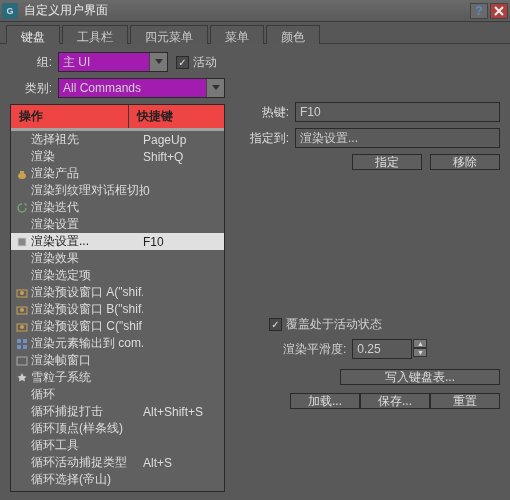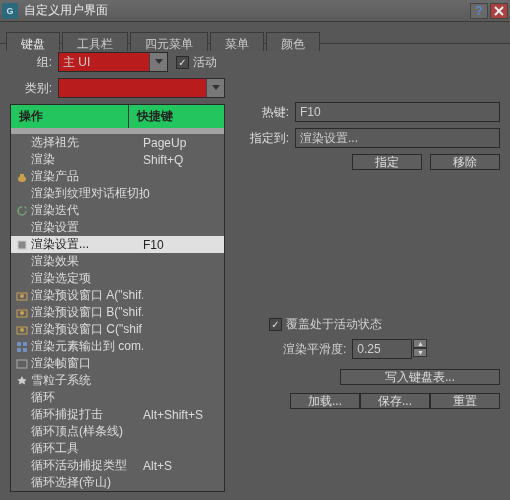--- a/index.html
+++ b/index.html
@@ -4,36 +4,36 @@
 <style>
 *{box-sizing:border-box;margin:0;padding:0;font-family:"Microsoft YaHei",SimSun,sans-serif;font-size:12px;color:#d0d0d0}
 body{background:#595959;width:510px;height:500px;overflow:hidden}
 .titlebar{height:22px;background:linear-gradient(#6a6a6a,#5a5a5a);display:flex;align-items:center;padding:0 2px;border-bottom:1px solid #3a3a3a}
 .titlebar .logo{width:16px;height:16px;background:#2a6a7a;border-radius:2px;margin-right:6px;display:flex;align-items:center;justify-content:center;color:#cde;font-size:9px;font-weight:bold}
 .titlebar .ttl{flex:1;color:#e8e8e8}
 .titlebar .tbtn{width:18px;height:16px;margin-left:2px;display:flex;align-items:center;justify-content:center;border:1px solid #444;background:#6a6a6a}
 .titlebar .tbtn.help{color:#5a8ad0;font-weight:bold}
 .titlebar .tbtn.close{background:#aa4040}
 .tabs{display:flex;height:22px;padding:2px 6px 0;border-bottom:1px solid #3a3a3a;background:#575757}
-.tab{padding:3px 14px 2px;background:#585858;border:1px solid #3a3a3a;border-bottom:none;margin-right:2px;color:#ccc;position:relative;top:8px}
+.tab{padding:3px 14px 2px;background:#585858;border:1px solid #3a3a3a;border-bottom:none;margin-right:2px;color:#ccc;position:relative;top:1px}
 .tab.active{background:#595959;border-bottom:1px solid #595959;color:#e8e8e8}
 .body{padding:8px 10px;display:flex;gap:14px}
 .left{width:215px}
 .right{flex:1}
 .row{display:flex;align-items:center;margin-bottom:6px}
 .lbl{width:48px;text-align:right;padding-right:6px;color:#ddd}
-select,.combo{height:20px;background:#b91c1c;border:1px solid #2a2a2a;color:#e0e0e0;padding:0 4px;appearance:none;position:relative}
+select,.combo{height:20px;background:#a21caf;border:1px solid #2a2a2a;color:#e0e0e0;padding:0 4px;appearance:none;position:relative}
 .combo{display:flex;align-items:center}
 .combo .arr{position:absolute;right:0;top:0;width:18px;height:18px;background:#787878;border-left:1px solid #444;display:flex;align-items:center;justify-content:center}
 .combo .arr svg{width:8px;height:6px}
 .cbx{width:13px;height:13px;background:#4a4a4a;border:1px solid #2a2a2a;margin-right:4px;display:inline-flex;align-items:center;justify-content:center;color:#e0e0e0;font-size:10px}
 .inp{height:20px;background:#5a5a5a;border:1px solid #2a2a2a;color:#e0e0e0;padding:0 4px;display:flex;align-items:center}
 .btn{height:16px;background:#5e5e5e;border:1px solid #2a2a2a;color:#ddd;display:inline-flex;align-items:center;justify-content:center;padding:0 10px;min-width:70px}
 .listbox{border:1px solid #2a2a2a;background:#606060;height:388px;overflow:hidden;display:flex;flex-direction:column}
-.listhead{display:flex;background:#22c55e;border-bottom:6px solid #a3a3a3}
+.listhead{display:flex;background:#ef4444;border-bottom:3px solid #a3a3a3}
 .listhead .c1{width:118px;padding:3px 8px;border-right:1px solid #3a3a3a;font-weight:bold;color:#222}
 .listhead .c2{flex:1;padding:3px 8px;font-weight:bold;color:#222}
 .listbody{flex:1;overflow-y:auto;background:#606060}
 .li{display:flex;align-items:center;height:17px;padding:0 0 0 4px}
 .li.sel{background:#e0e0e0}
 .li.sel .t1,.li.sel .t2{color:#222}
 .li .ic{width:14px;height:14px;margin-right:2px;display:flex;align-items:center;justify-content:center;flex-shrink:0}
 .li .t1{width:112px;overflow:hidden;white-space:nowrap;color:#ddd}
 .li .t2{color:#ddd;flex:1}
 .li.noic .t1{padding-left:16px;width:128px}
@@ -76,20 +76,21 @@
             </svg>
           </div>
       </div>
       <div style="width:8px"></div>
       <span class="cbx">✓</span>
       <span>活动</span>
     </div>
     <div class="row">
       <div class="lbl">类别:</div>
       <div class="combo" style="flex:1">
+        <span>All Commands</span>
         <div class="arr">
             <svg viewBox="0 0 8 6">
               <path d="M0 0L4 5L8 0Z" fill="#333"></path>
             </svg>
           </div>
       </div>
     </div>
     <div class="listbox">
       <div class="listhead">
         <div class="c1">操作</div>

